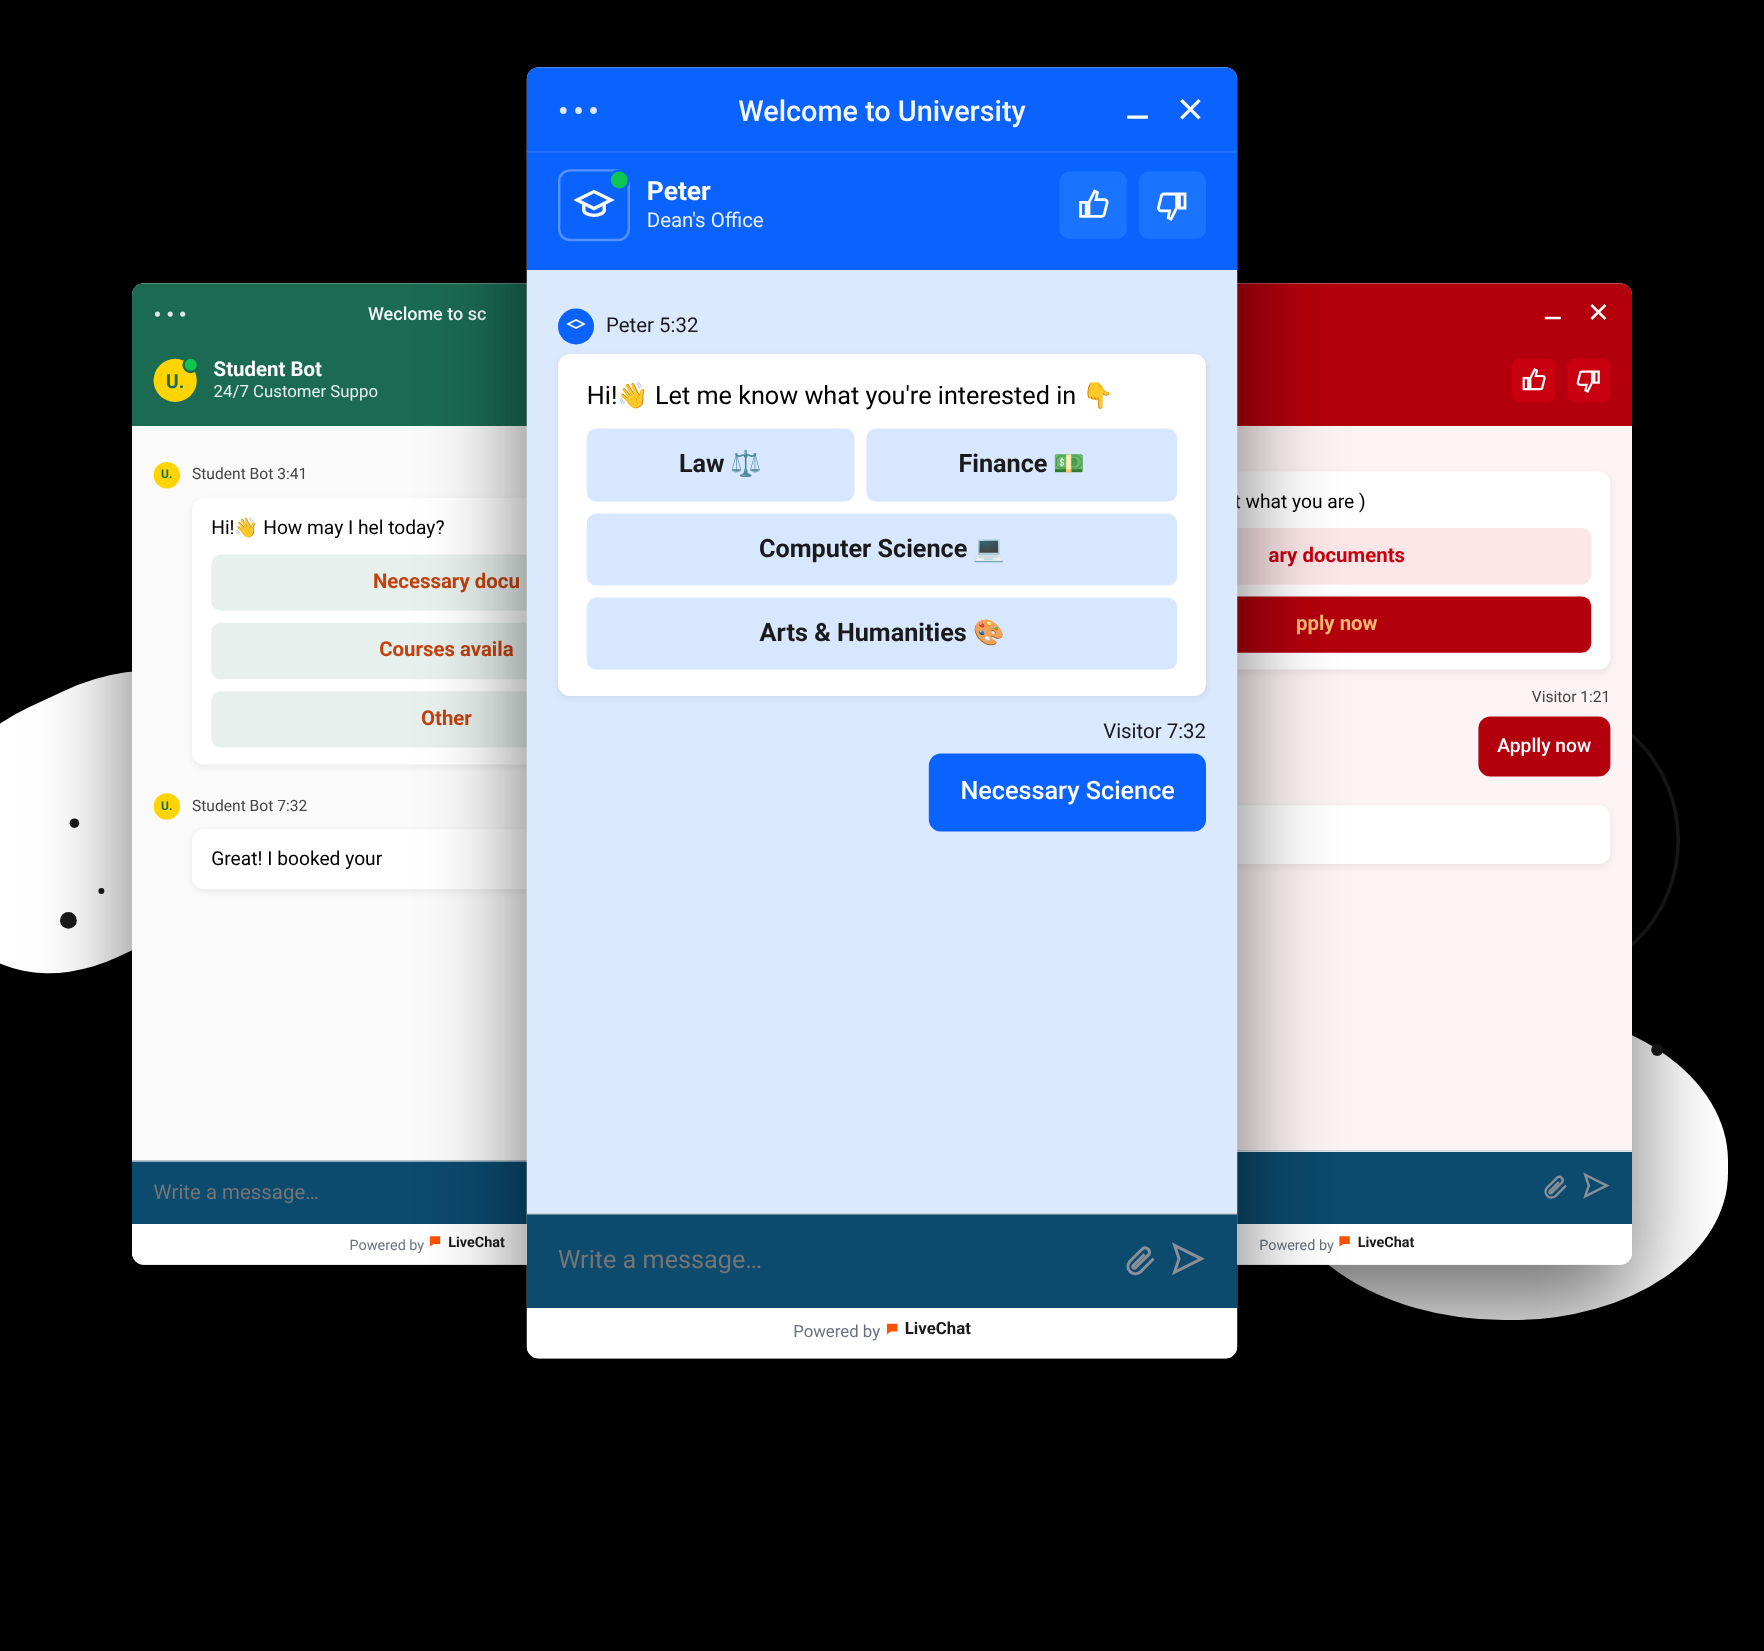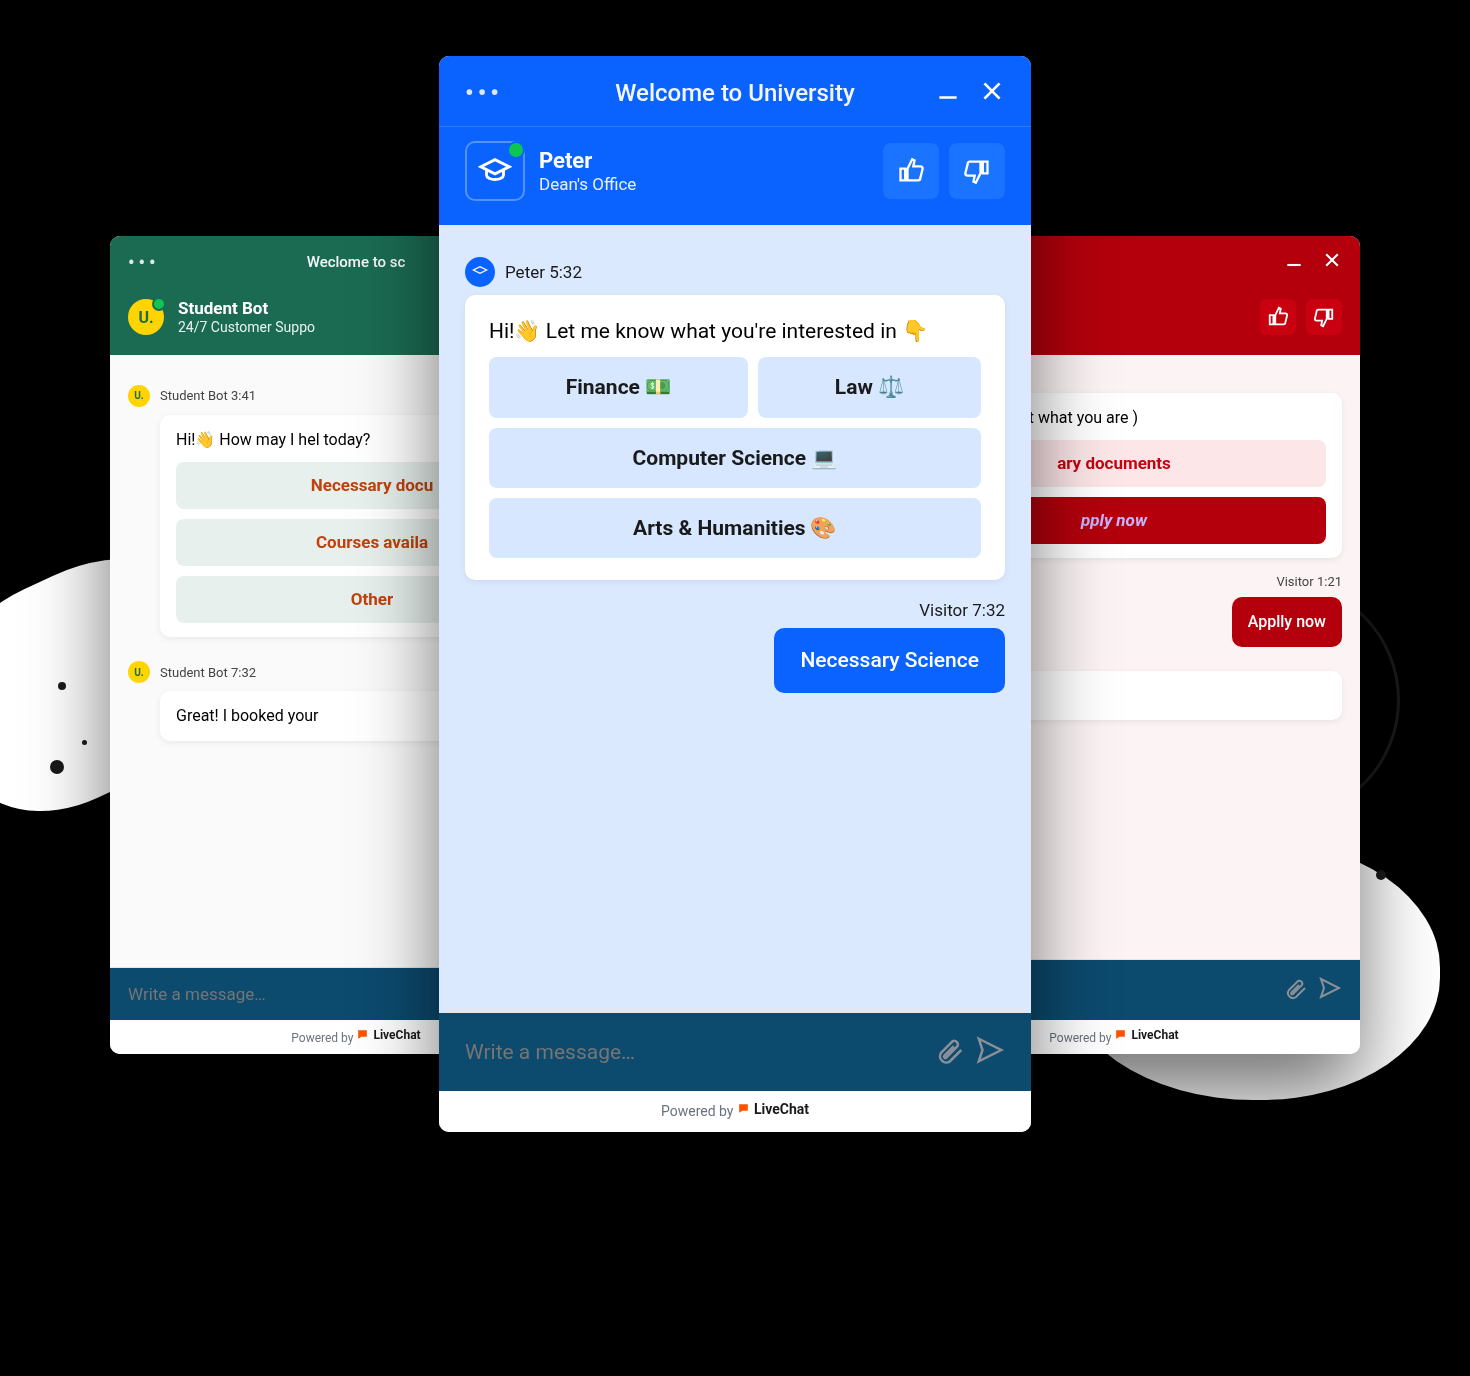--- a/index.html
+++ b/index.html
@@ -59,21 +59,21 @@
 .green .avatar { background: #ffd400; color: #1b6b52; }
 .green .chip { background: #e7f0ed; color: #c2410c; }
 .green .mini-avatar { background:#ffd400; color:#1b6b52; }
 
 
 .red { right: 110px; top: 236px; width: 492px; height: 818px; }
 .red .header { background: #b3000c; }
 .red .body { background: #fcf4f4; }
 .red .fbtn { background: #c90010; }
 .red .chip { background: #fce6e8; color: #c90010; }
-.red .chip-alt { background:#b3000c; color:#c4b5fd;font-style:italic; }
+.red .chip-alt { background:#b3000c; color:#fdba74; }
 .red .bubble-user { background:#b3000c; }
 
 
 .blue { left: 50%; top: 56px; transform: translateX(-50%); width: 592px; height: 1076px; z-index: 5; }
 .blue .header { background: #0b63ff; }
 .blue .titlebar { padding: 22px 26px 14px; }
 .blue .title { font-size: 24px; }
 .blue .agentrow { padding: 14px 26px 24px; }
 .blue .avatar { width: 60px; height: 60px; background: #0b63ff; border: 2px solid rgba(255,255,255,.3); }
 .blue .avatar svg { width: 34px; height: 34px; fill: none; stroke: #fff; stroke-width: 2;}
@@ -279,22 +279,22 @@
             <svg viewBox="0 0 24 24">
               <path d="M2 9l10-5 10 5-10 5L2 9z"></path>
             </svg>
           </span>
         <span><span>Peter</span> <span>5:32</span></span>
       </div>
       <div class="bubble bubble-bot">
         <div>Hi!👋 Let me know what you're interested in 👇</div>
         <div class="chips">
           <div class="chip-row" style="width:100%;">
+            <div class="chip">Law ⚖️</div>
             <div class="chip">Finance 💵</div>
-            <div class="chip">Law ⚖️</div>
           </div>
           <div class="chip chip-full">Computer Science 💻</div>
           <div class="chip chip-full">Arts &amp; Humanities 🎨</div>
         </div>
       </div>
       <div class="msg-meta msg-meta-right" style="margin-top:20px;">
         <span><span>Visitor</span> <span>7:32</span></span>
       </div>
       <div style="display:flex;">
           <div class="bubble bubble-user">Necessary Science</div>

